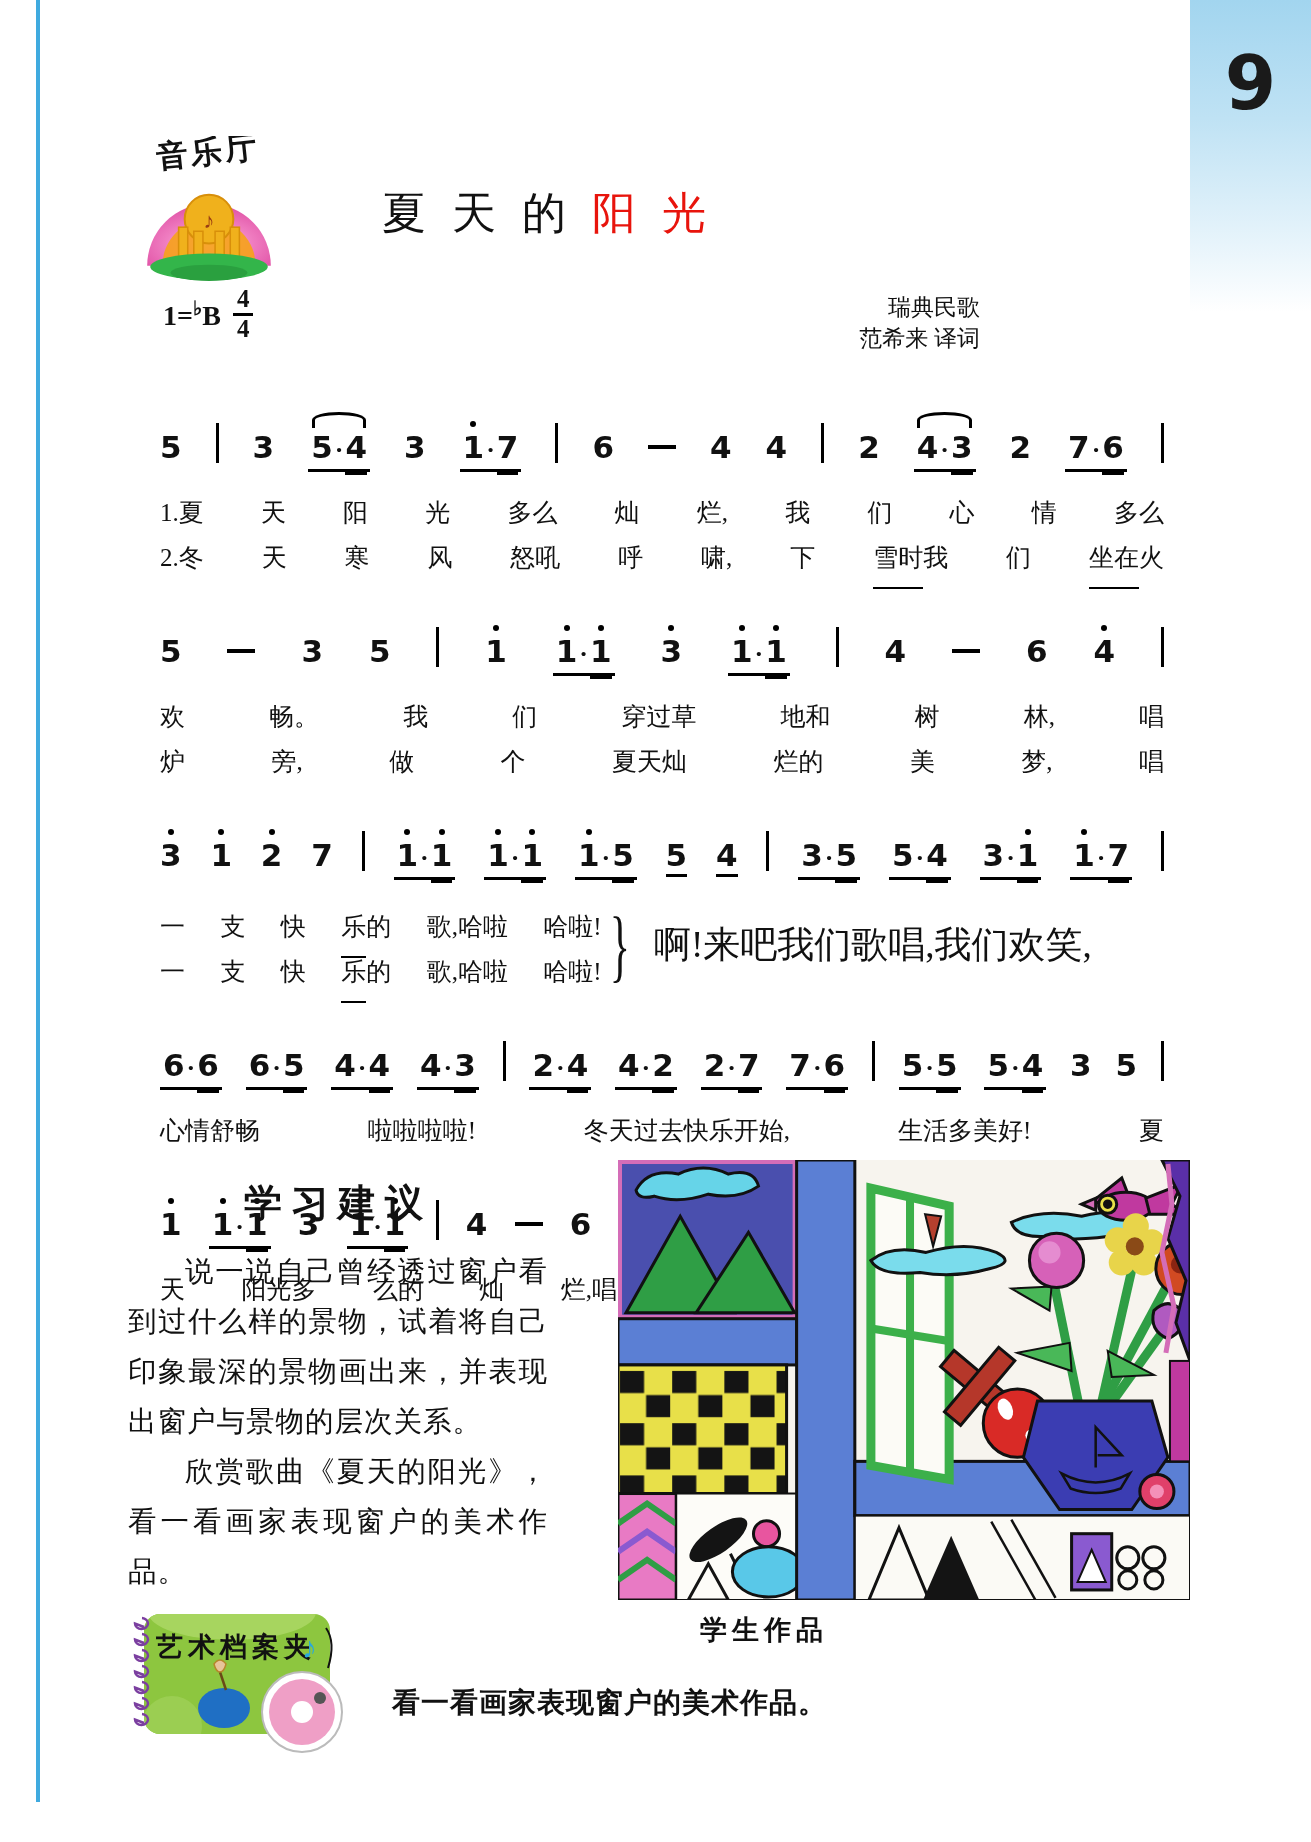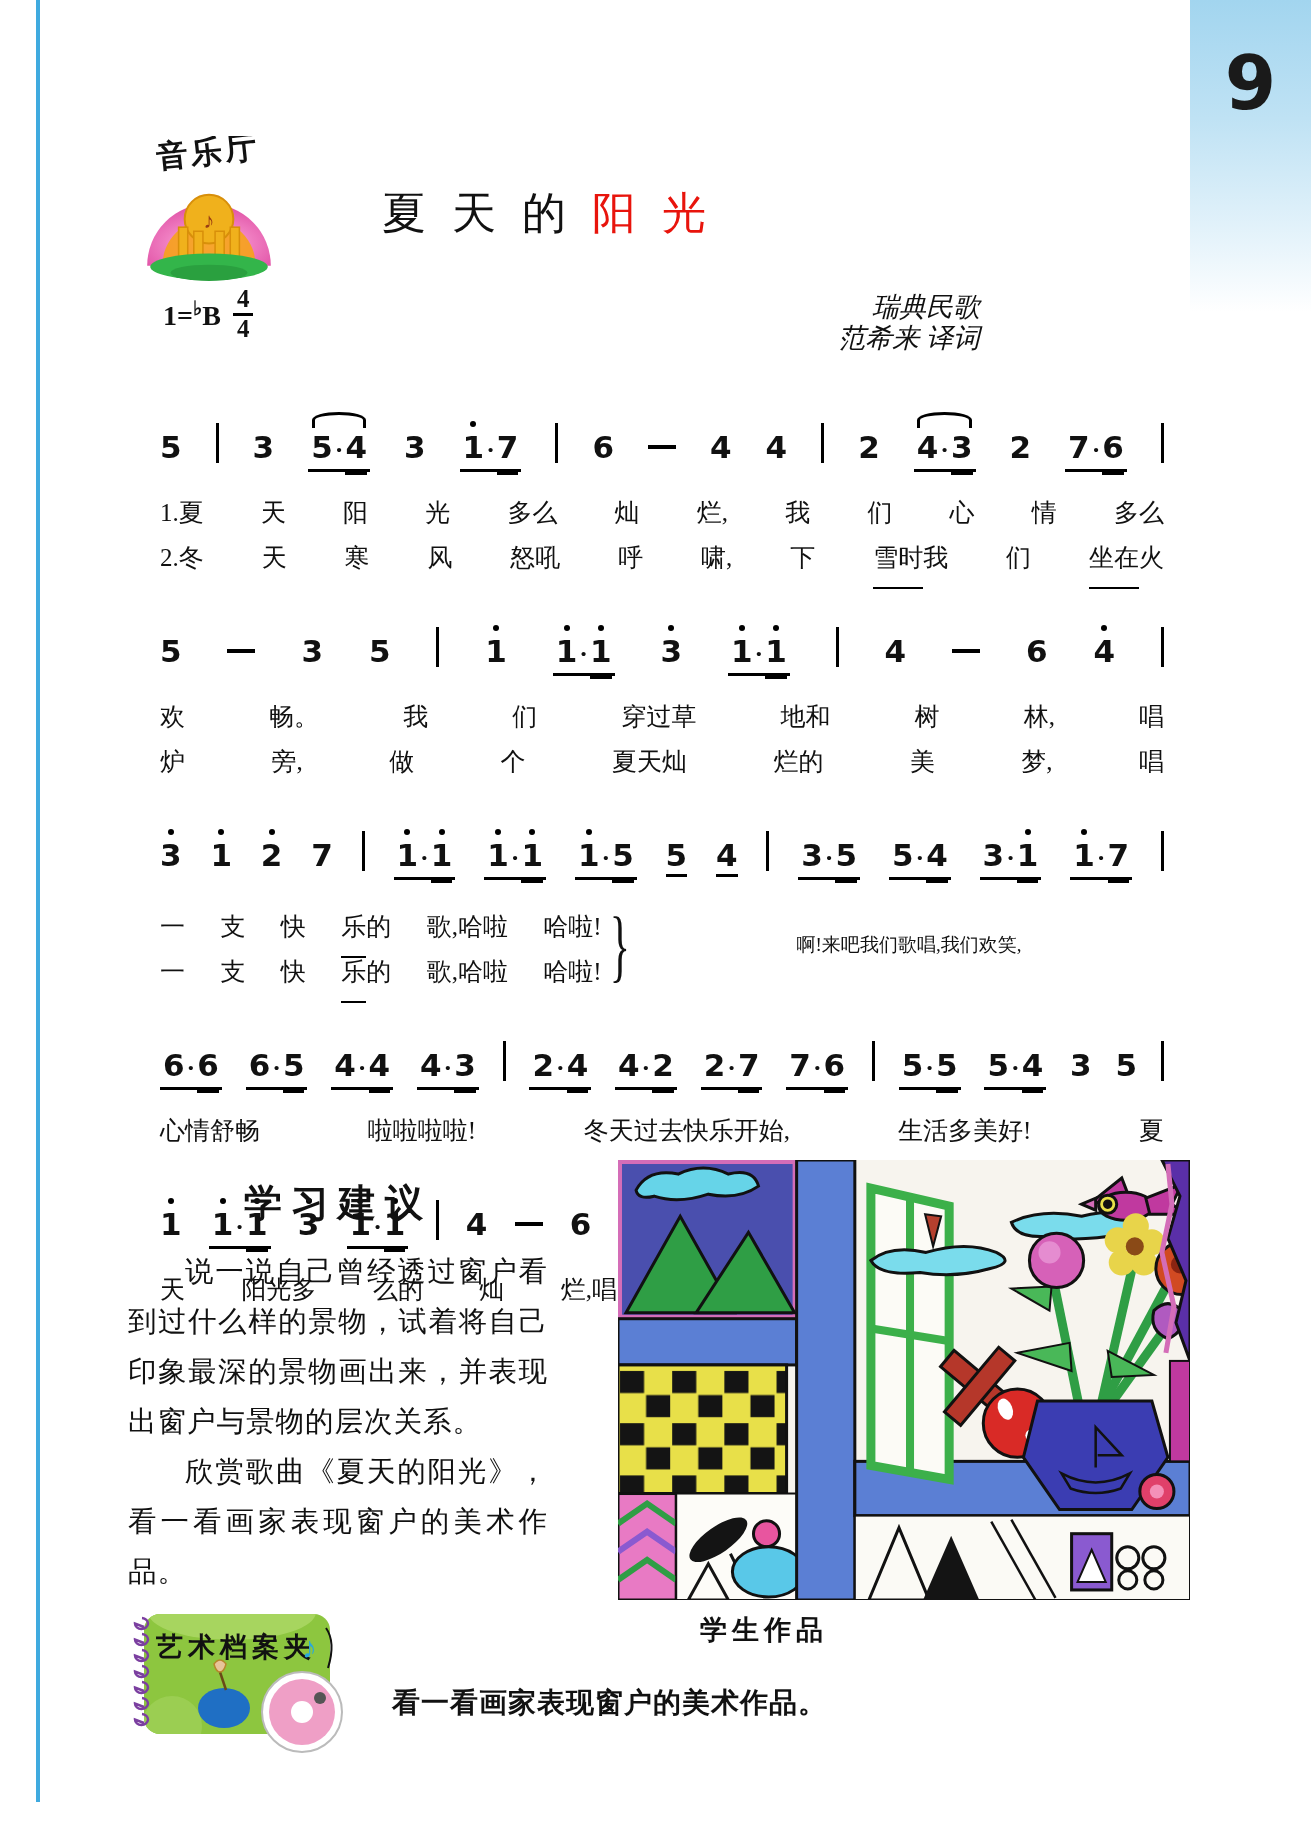--- a/index.html
+++ b/index.html
@@ -21,21 +21,21 @@
   .title .red{color:var(--accent-red,#e8140c);}
   
   .keysig{position:absolute;left:163px;top:286px;display:flex;align-items:center;
           font:bold 28px "Liberation Serif",serif;}
   .keysig sup{font-size:70%;}
   .frac{display:inline-flex;flex-direction:column;align-items:center;margin-left:12px;
         font:bold 25px "Liberation Serif",serif;line-height:1.05;}
   .frac .top{border-bottom:3px solid #000;padding:0 4px 1px;}
   
   .credits{position:absolute;left:820px;top:292px;width:160px;text-align:right;
-           font-size:27px;line-height:31px;font-style:italic;}
+           font-size:23px;line-height:31px;}
   
   .score{position:absolute;left:160px;top:392px;width:1004px;}
   .sys{margin-bottom:20px;}
   .notes{display:flex;justify-content:space-between;align-items:baseline;
          padding:26px 0 14px;font:bold 31px "DejaVu Sans","Liberation Sans",sans-serif;line-height:1;}
   .grp{position:relative;display:inline-flex;align-items:baseline;gap:1px;}
   .grp.beam{border-bottom:3px solid #000;padding:0 3px 4px;}
   .note{position:relative;display:inline-block;line-height:1;}
   .note.u1{border-bottom:3px solid #000;padding-bottom:3px;}
   .note.x2::after{content:"";position:absolute;left:0;right:0;bottom:-12px;height:3px;background:#000;}
@@ -47,22 +47,22 @@
   .endbar{display:inline-flex;gap:5px;position:relative;top:5px;}
   .endbar .thin{width:3px;height:40px;background:#000;}
   .endbar .thick{width:6px;height:40px;background:#000;}
   .dash{display:inline-block;width:28px;height:4px;background:#000;position:relative;top:-9px;}
   .lyr{display:flex;justify-content:space-between;margin-top:9px;
        font-size:25px;line-height:36px;white-space:nowrap;}
   .useg{border-bottom:2.5px solid #000;padding-bottom:16px;}
   .lyr3{display:flex;align-items:center;margin-top:6px;}
   .lyr3 .col{width:44%;}
   .brace{font:400 42px "Liberation Serif",serif;transform:scaleY(1.9);margin:0 8px;}
-  .lyr3 .right{flex:1;display:flex;justify-content:center;padding-left:16px;
-               font-size:19px;white-space:nowrap;}
+  .lyr3 .right{flex:1;display:flex;justify-content:flex-start;padding-left:16px;
+               font-size:37px;white-space:nowrap;}
   
   .suggest{position:absolute;left:128px;top:1178px;width:420px;}
   .suggest h2{margin:0 0 18px 0;font:900 38px "Liberation Serif",serif;letter-spacing:9px;text-align:center;}
   .suggest p{margin:0;text-indent:2em;font-size:28.5px;line-height:50px;text-align:justify;letter-spacing:1px;}
   
   .artwork{position:absolute;left:618px;top:1160px;width:572px;height:440px;}
   .caption{position:absolute;left:700px;top:1612px;
            font:bold 27px "DejaVu Sans","Liberation Sans",sans-serif;letter-spacing:5px;}
   
   .sticker{position:absolute;left:124px;top:1606px;width:228px;height:152px;}

